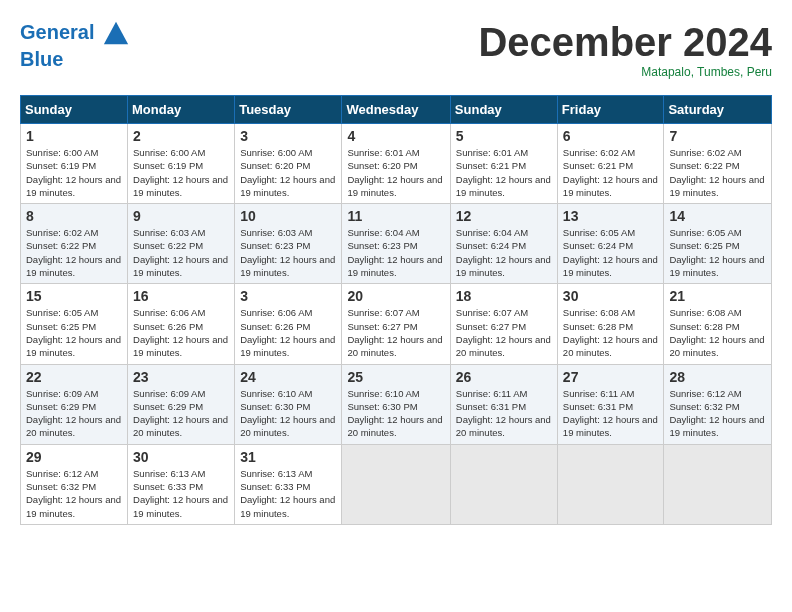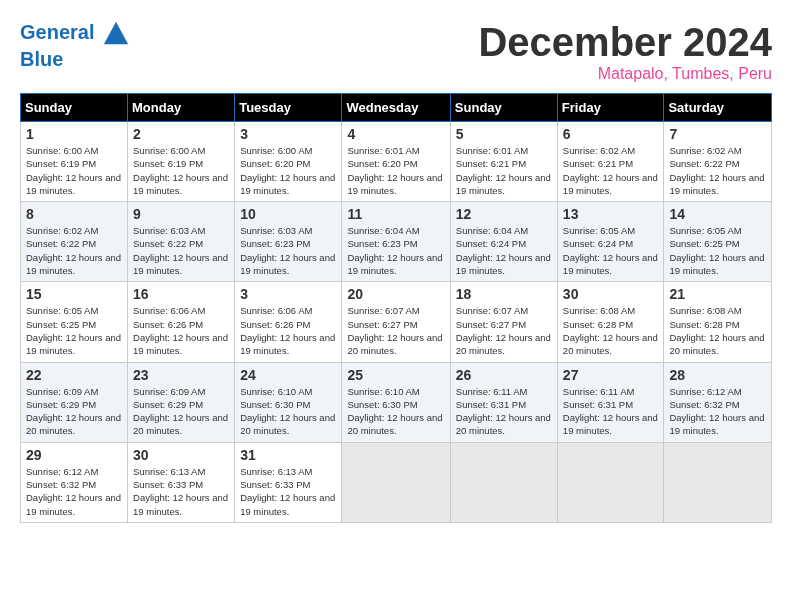--- a/index.html
+++ b/index.html
@@ -7,21 +7,21 @@
       font-family: Arial, sans-serif;
       background: #fff;
       width: 792px;
       min-height: 612px;
       padding: 20px;
     }
     .header {
       display: flex;
       justify-content: space-between;
       align-items: flex-start;
-      margin-bottom: 10px;
+      margin-bottom: 16px;
     }
     .logo {
       display: flex;
       align-items: center;
     }
     .logo-text {
       font-size: 20px;
       font-weight: bold;
       color: #333;
       line-height: 1.1;
@@ -36,30 +36,30 @@
     }
     .title-block {
       text-align: right;
     }
     .month-title {
       font-size: 40px;
       font-weight: bold;
       color: #333;
     }
     .location-title {
-      font-size: 16px;
-      color: #ec4899;
+      font-size: 12px;
+      color: #15803d;
     }
     .calendar {
       width: 100%;
       border-collapse: collapse;
       font-size: 10px;
     }
     .calendar th {
-      background: #000000;
+      background: #0c4a6e;
       color: #fff;
       padding: 6px 4px;
       text-align: left;
       font-size: 13px;
       font-weight: bold;
       border: 1px solid #1a6eb5;
     }
     .calendar td {
       border: 1px solid #ccc;
       padding: 4px 5px;

